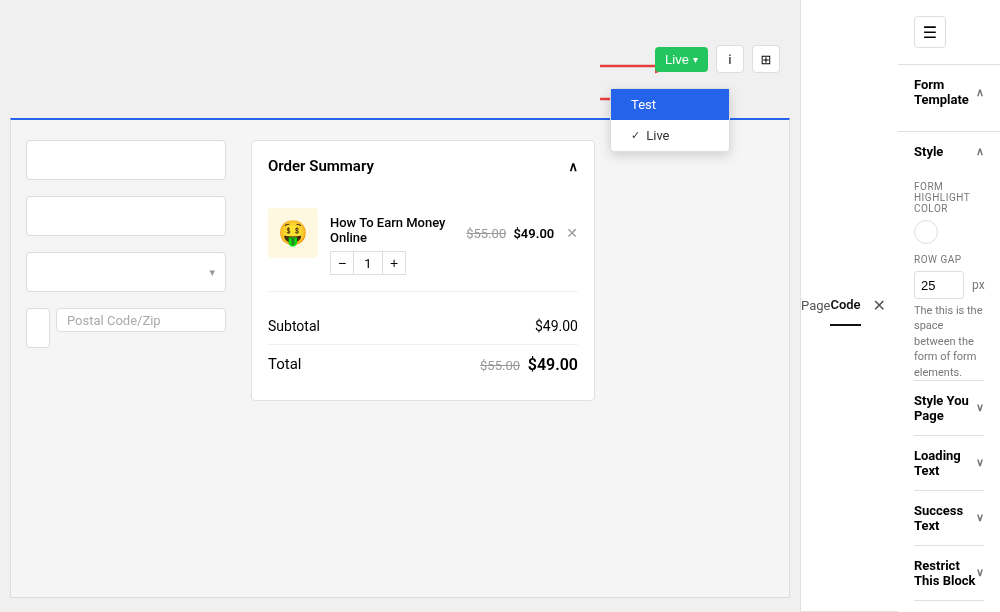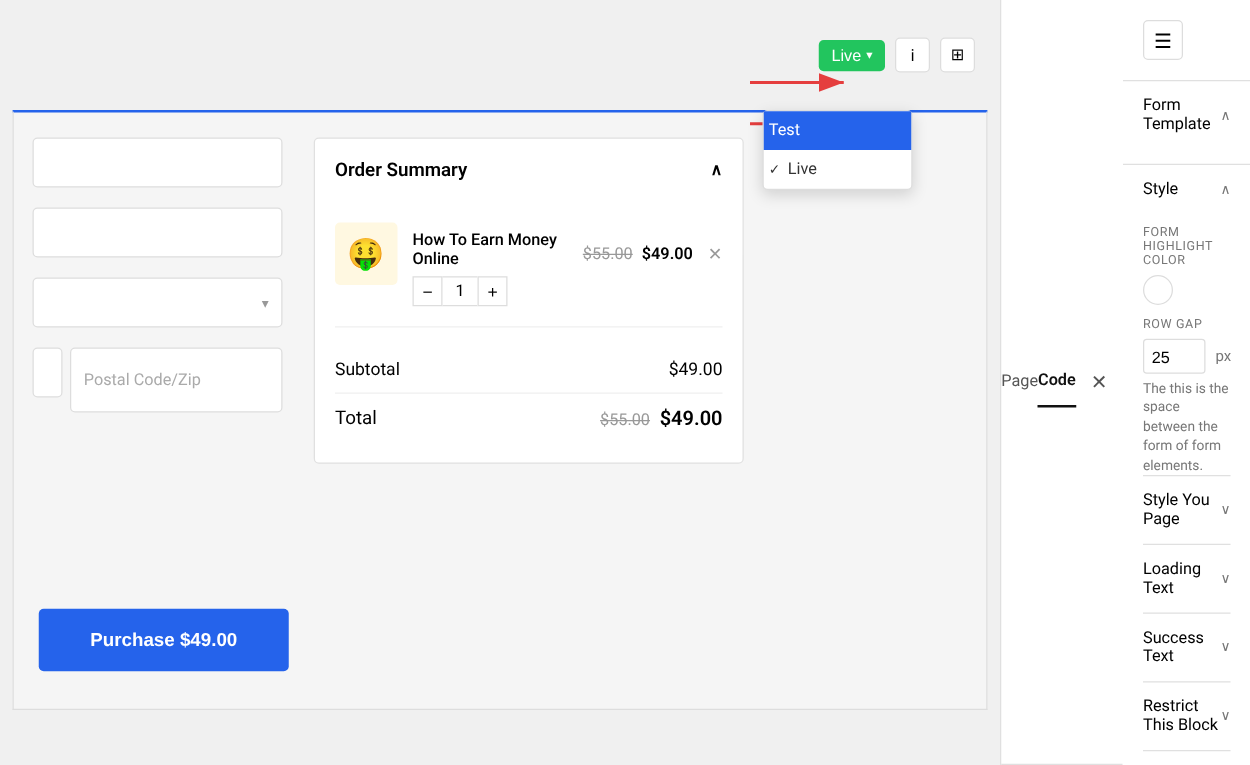--- a/index.html
+++ b/index.html
@@ -63,21 +63,21 @@
       right: 70px;
       background: white;
       border: 1px solid #ddd;
       border-radius: 4px;
       box-shadow: 0 4px 12px rgba(0,0,0,0.15);
       width: 120px;
       z-index: 100;
     }
 
     .dropdown-item {
-      padding: 8px 4px;
+      padding: 8px 20px;
       font-size: 13px;
       cursor: pointer;
       display: flex;
       align-items: center;
       gap: 6px;
     }
 
     .dropdown-item.active {
       background: #2563eb;
       color: white;
@@ -319,21 +319,21 @@
       margin: 0 -16px;
     }
 
     .section-header {
       display: flex;
       justify-content: space-between;
       align-items: center;
       padding: 12px 0;
       cursor: pointer;
       font-size: 13px;
-      font-weight: 400;
+      font-weight: 700;
     }
 
     .section-header.expanded {
       border-bottom: none;
     }
 
     .chevron-icon {
       font-size: 11px;
       color: #777;
     }
@@ -412,21 +412,21 @@
 
     .collapsible-section {
       border-top: 1px solid #e0e0e0;
     }
   </style>
 </head>
 <body>
 
 <div class="main-area">
 
-  <div class="top-bar" style="position:relative; height:88px; background:#f0f0f0; display:flex; align-items:center; justify-content:flex-end; padding-right:20px;">
+  <div class="top-bar" style="position:relative; height:118px; background:#f0f0f0; display:flex; align-items:center; justify-content:flex-end; padding-right:20px;">
 
     <div style="position:absolute; right:110px; top:55px; display:flex; align-items:center;">
       <svg width="90" height="22" viewBox="0 0 90 22">
         <defs>
           <marker id="arrowhead1" markerWidth="8" markerHeight="6" refX="8" refY="3" orient="auto">
             <polygon points="0 0, 8 3, 0 6" fill="#e53e3e"></polygon>
           </marker>
         </defs>
         <line x1="0" y1="11" x2="75" y2="11" stroke="#e53e3e" stroke-width="2.5" marker-end="url(#arrowhead1)"></line>
       </svg>
@@ -467,21 +467,21 @@
 
     <div style="position:absolute; left:15px; top:20px;">
       <div class="input-field"></div>
       <div class="input-field"></div>
       <div class="input-field has-chevron">
         <span style="color:#999; font-size:11px;">▾</span>
       </div>
 
       <div class="postal-row">
         <div style="width:24px; height:40px; border:1px solid #ddd; background:white; border-radius:4px;"></div>
-        <div style="display:flex; align-items:center; padding-left:10px; width:170px; height:52px; background:white; border:1px solid #ddd; border-radius:4px; font-size:13px; color:#aaa;">
+        <div style="display:flex; align-items:center; padding-left:10px; width:170px; height:24px; background:white; border:1px solid #ddd; border-radius:4px; font-size:13px; color:#aaa;">
           <span>Postal Code/Zip</span>
         </div>
       </div>
     </div>
 
     <div style="position:absolute; left:240px; top:20px; width:344px; background:white; border:1px solid #e0e0e0; border-radius:4px; padding:16px;">
       <div class="order-header">
         <span>Order Summary</span>
         <span style="font-size:13px;">∧</span>
       </div>
@@ -512,21 +512,20 @@
 
       <div class="total-row">
         <span>Total</span>
         <span>
           <span class="old-price">$55.00</span>
           <span class="new-price" style="font-size:16px;">$49.00</span>
         </span>
       </div>
     </div>
 
-    <button class="purchase-btn">Purchase $49.00</button>
   </div>
 </div>
 
 <div class="sidebar">
 
   <div class="sidebar-tabs">
     <div class="sidebar-tab">Page</div>
     <div class="sidebar-tab active">Code</div>
     <div class="close-icon-btn">✕</div>
   </div>

